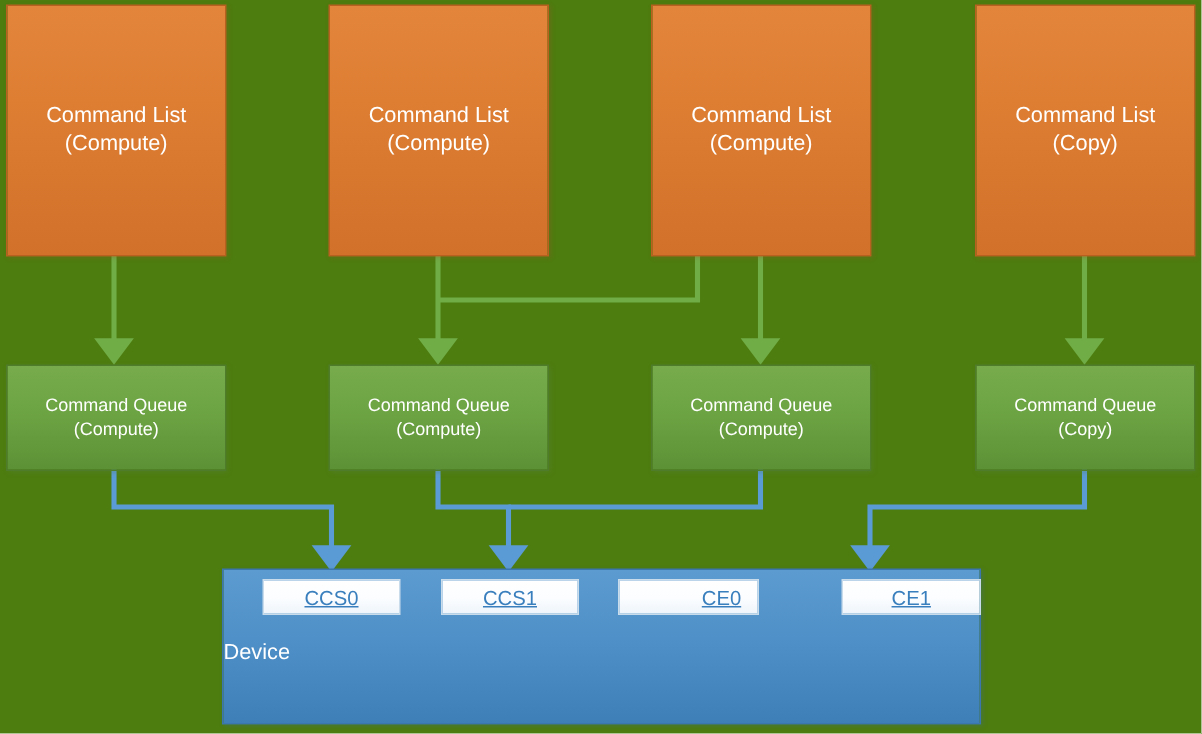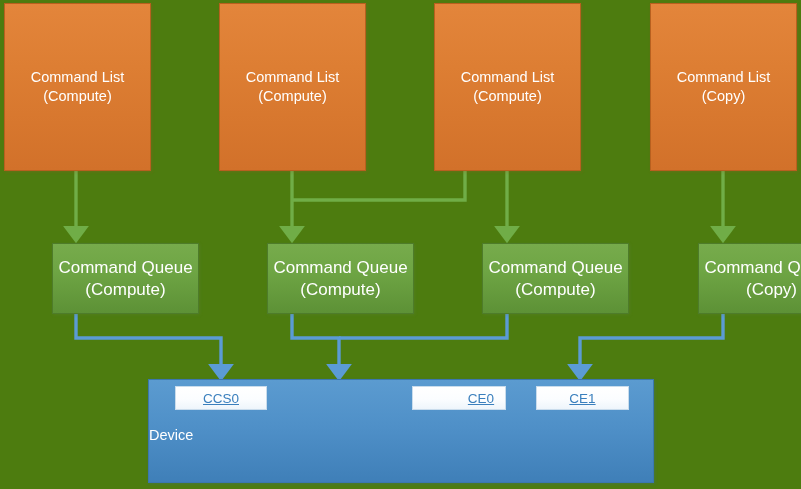--- a/index.html
+++ b/index.html
@@ -41,25 +41,24 @@
   }
 
   .cmd-list {
     font-size: 14.5px;
     background: linear-gradient(180deg, #e3853b 0%, #dd7e33 38%, #d2712a 100%);
     border: 1px solid #b8601f;
     box-shadow: 1px 1px 3px rgba(150, 90, 40, 0.32);
   }
 
   .cmd-queue {
-    font-size: 17px;
+    font-size: 12px;
     background: linear-gradient(180deg, #77ab4c 0%, #6ea544 40%, #5d9136 100%);
     border: 1px solid #4e7c2a;
     box-shadow: 1px 1px 3px rgba(90, 130, 60, 0.32);
-    margin-left: 48px;
   }
 
   .device {
     font-size: 14.5px;
     align-items: flex-end;
     justify-content: center;
     background: linear-gradient(180deg, #5b9bd0 0%, #4f90c8 45%, #3f7fb8 100%);
     border: 1px solid #3b77ae;
     box-shadow: 1px 1px 3px rgba(60, 110, 160, 0.30);
     z-index: 2;
@@ -142,16 +141,17 @@
   <div class="node cmd-queue" style="left:434px; top:243px; width:147px; height:71px;">Command Queue
 (Compute)</div>
   <div class="node cmd-queue" style="left:650px; top:243px; width:147px; height:71px;">Command Queue
 (Copy)</div>
 
   <div class="node device" style="left:148px; top:379px; width:506px; height:104px;">
     <span class="device-label">Device</span>
   </div>
 
   <div class="engine-tab" style="left:175px; top:386px; width:92px; height:24px;">CCS0</div>
+  <div class="engine-tab" style="left:294px; top:386px; width:92px; height:24px;">CCS1</div>
   <div class="engine-tab" style="left:412px; top:386px; width:94px; height:24px;padding-left:44px;">CE0</div>
-  <div class="engine-tab" style="left:536px; top:386px; width:93px; height:24px;">CE1</div>
+  <div class="engine-tab" style="left:561px; top:386px; width:93px; height:24px;">CE1</div>
 
 </div>
 
 </body></html>

